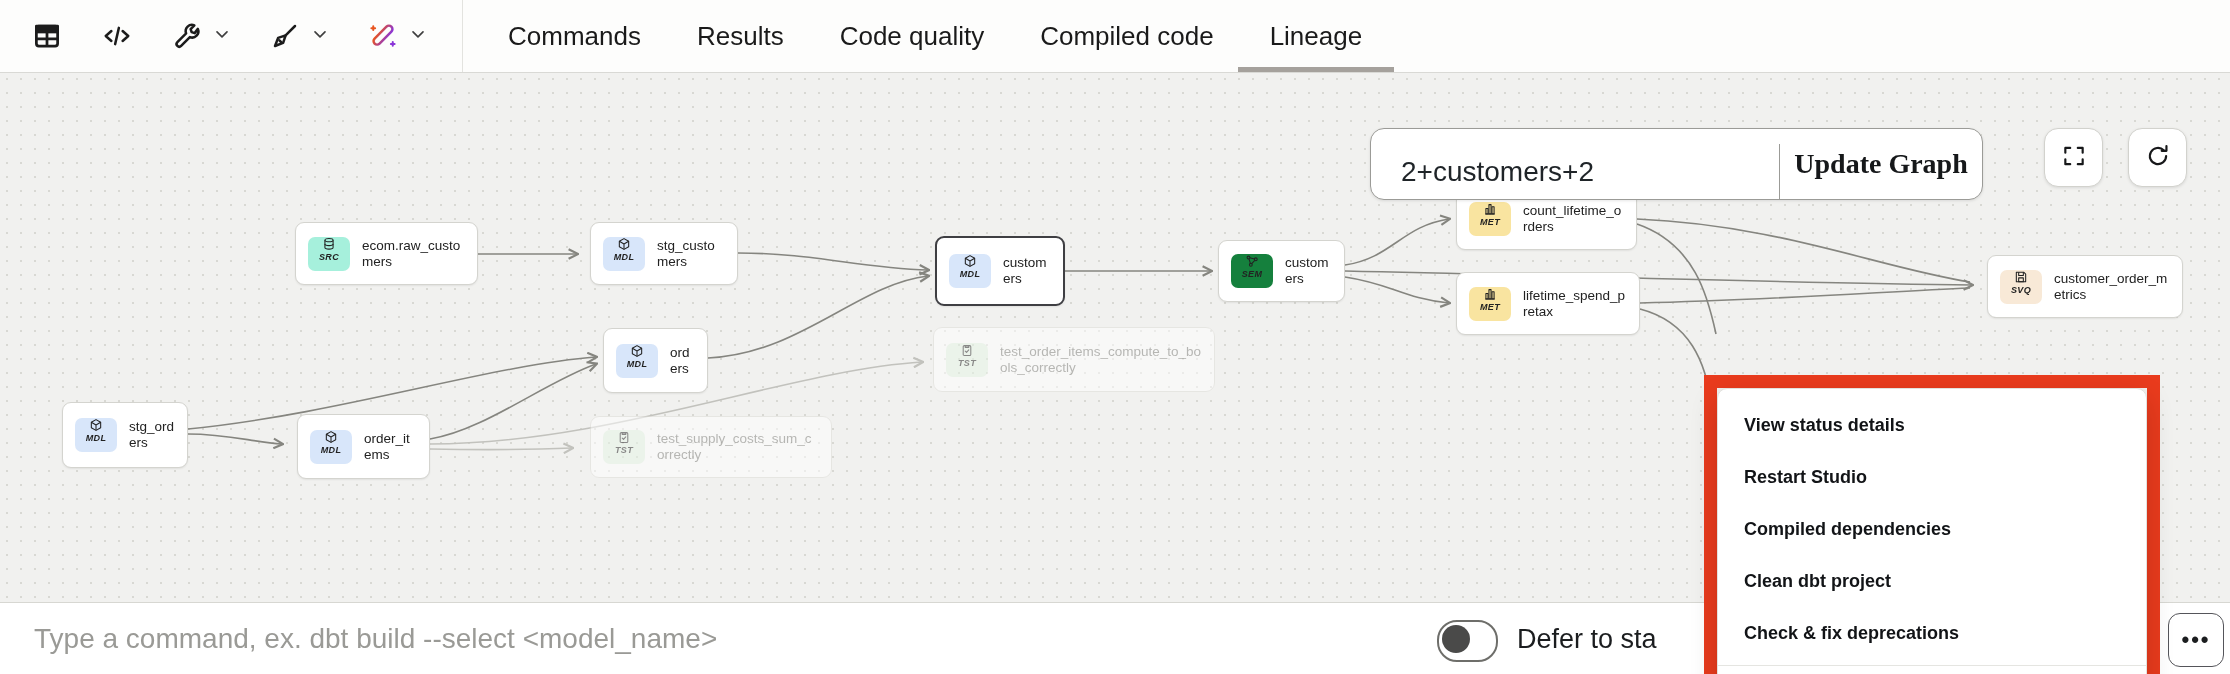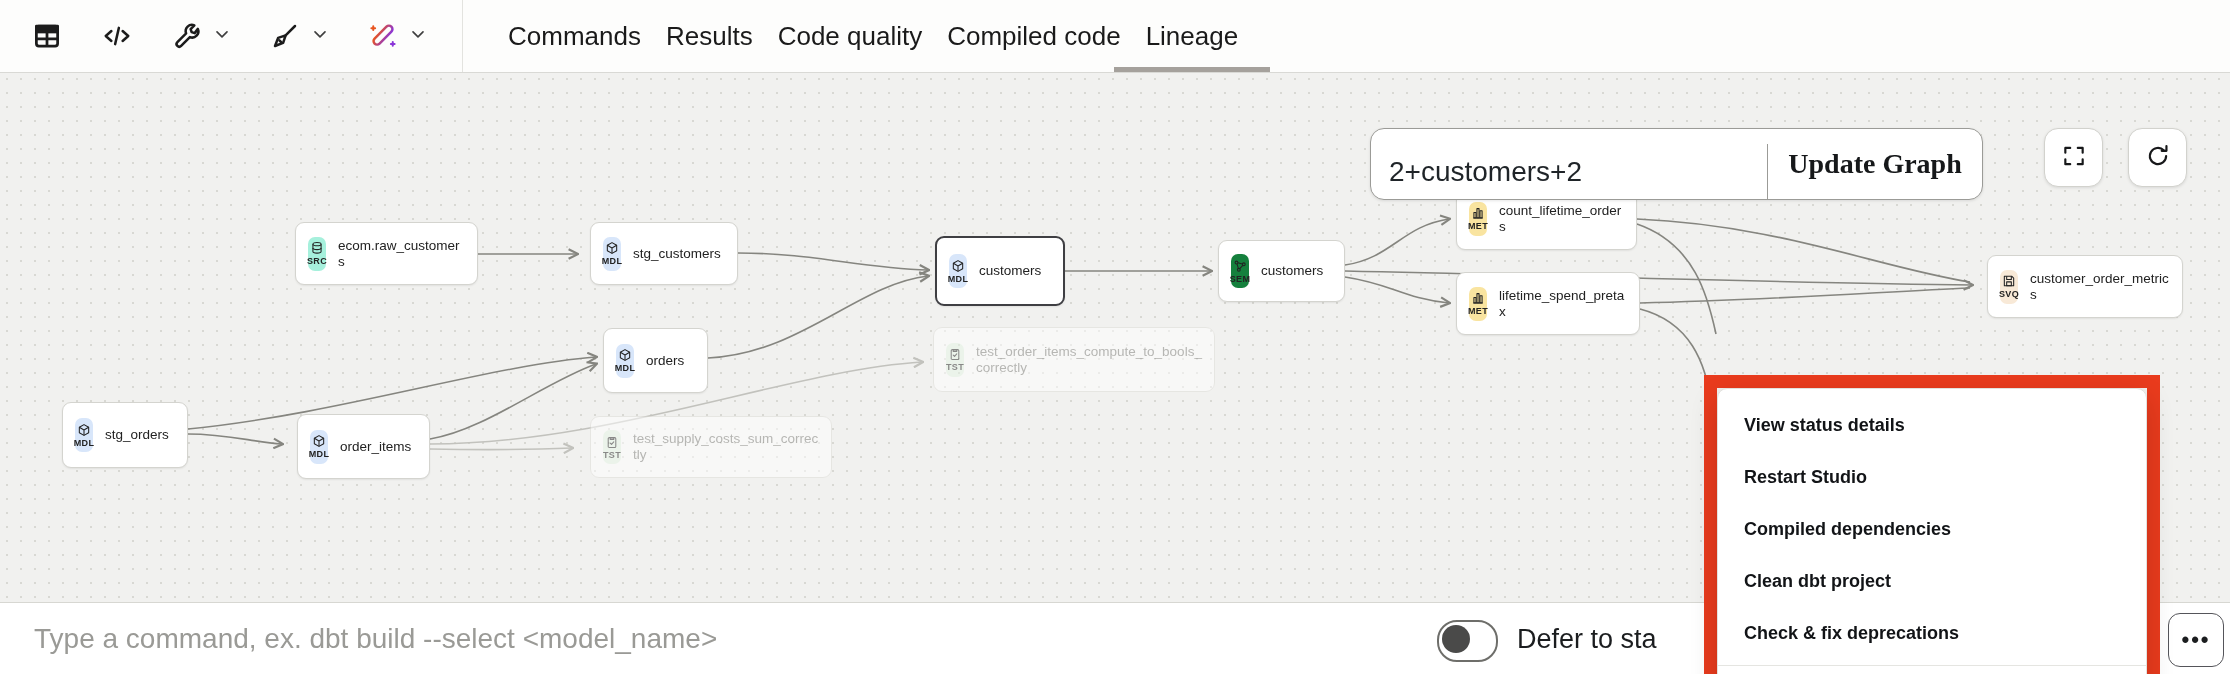--- a/index.html
+++ b/index.html
@@ -8,49 +8,49 @@
 
   
   .topbar{position:absolute;left:0;top:0;width:2230px;height:72px;background:#fdfdfc;
           border-bottom:1px solid #d9d9d5;display:flex;align-items:stretch;z-index:30;}
   .tools{display:flex;align-items:center;gap:36px;padding:0 34px 0 30px;}
   .tool-group{display:flex;align-items:center;gap:8px;cursor:pointer;}
   .tool-icon{width:34px;height:34px;display:flex;align-items:center;justify-content:center;color:#1c1c1c;}
   .tool-icon svg{width:30px;height:30px;}
   .chev svg{width:20px;height:20px;color:#3f3f3f;}
   .vdiv{width:1px;background:#e3e3df;height:72px;}
-  .tab-bar{display:flex;align-items:stretch;gap:25px;padding-left:45px;}
+  .tab-bar{display:flex;align-items:stretch;gap:56px;padding-left:45px;}
   .tab{position:relative;display:flex;align-items:center;font-size:26px;color:#1a1a1a;cursor:pointer;white-space:nowrap;}
   .tab.active::after{content:"";position:absolute;left:-32px;right:-32px;bottom:0;height:5px;background:#a5a19c;}
 
   
   .canvas{position:absolute;left:0;top:72px;width:2230px;height:530px;
           background-color:#f1f1ef;
           background-image:radial-gradient(circle,#d8d8d3 1.3px,transparent 1.4px);
           background-size:14px 14px;}
   .edges{position:absolute;left:0;top:0;}
 
   
   .node{position:absolute;background:#fff;border:1.5px solid #d4d4cf;border-radius:9px;
         box-shadow:0 1px 2px rgba(0,0,0,.07);display:flex;align-items:center;padding:0 12px;
         box-sizing:border-box;cursor:pointer;}
   .node.selected{border:2.5px solid #3f3f43;}
   .node.faded{opacity:.5;border-color:#dddcd7;box-shadow:none;}
-  .badge{flex:0 0 auto;width:18px;height:34px;border-radius:7px;display:flex;flex-direction:column;
-         align-items:center;justify-content:center;color:#222;}
+  .badge{flex:0 0 auto;width:42px;height:34px;border-radius:7px;display:flex;flex-direction:column;
+         align-items:center;color:#222;font-style:italic;}
   .badge svg{width:14px;height:14px;display:block;}
   .badge .abbr{font-size:9px;font-weight:700;letter-spacing:.3px;line-height:10px;margin-top:1px;color:#222;}
   .node .nlabel{margin-left:12px;font-size:13.5px;color:#222;line-height:16px;overflow-wrap:anywhere;}
   .node.faded .nlabel{color:#7d7d79;}
 
   
   .selector{position:absolute;left:1370px;top:56px;width:611px;height:70px;background:#fff;
             border:1.5px solid #9b9b97;border-radius:14px;box-shadow:0 1px 3px rgba(0,0,0,.10);
             display:flex;align-items:stretch;z-index:5;}
-  .selector .sel-input{flex:0 0 378px;display:flex;align-items:center;padding-left:18px;
+  .selector .sel-input{flex:0 0 378px;display:flex;align-items:center;padding-left:30px;
             font-size:28px;color:#1f2428;border-right:1.5px solid #9b9b97;cursor:text;margin-top:15px;}
   .selector .sel-btn{flex:1;display:flex;align-items:center;justify-content:center;
             font-size:28px;font-weight:700;color:#16181a;cursor:pointer;border-radius:0 13px 13px 0;font-family:Liberation Serif, serif;}
   .sq-btn{position:absolute;top:56px;width:57px;height:57px;background:#fff;border:1px solid #d2d2cd;
           border-radius:14px;box-shadow:0 1px 3px rgba(0,0,0,.10);display:flex;align-items:center;
           justify-content:center;color:#17181a;cursor:pointer;z-index:5;}
   .sq-btn svg{width:26px;height:26px;}
   #fullscreenBtn{left:2044px;}
   #refreshBtn{left:2128px;}
 

